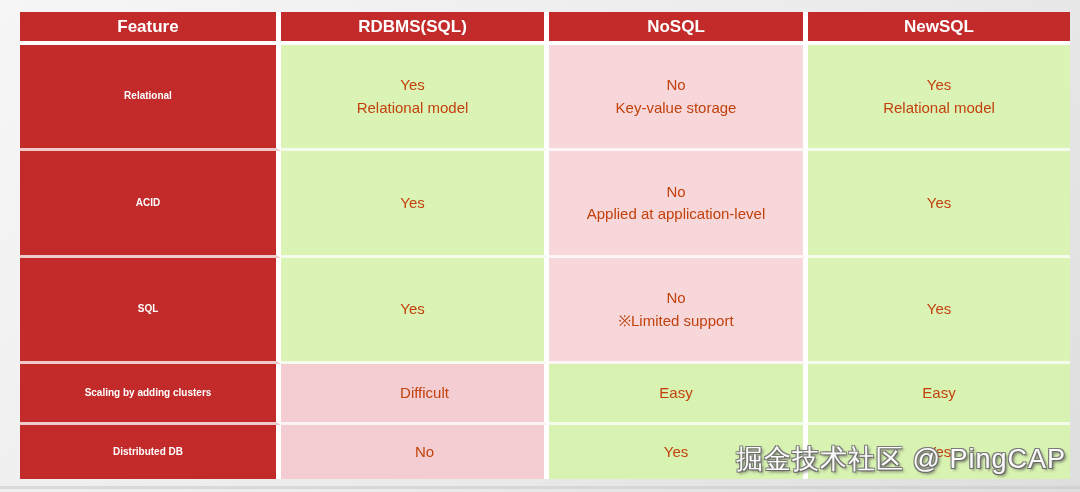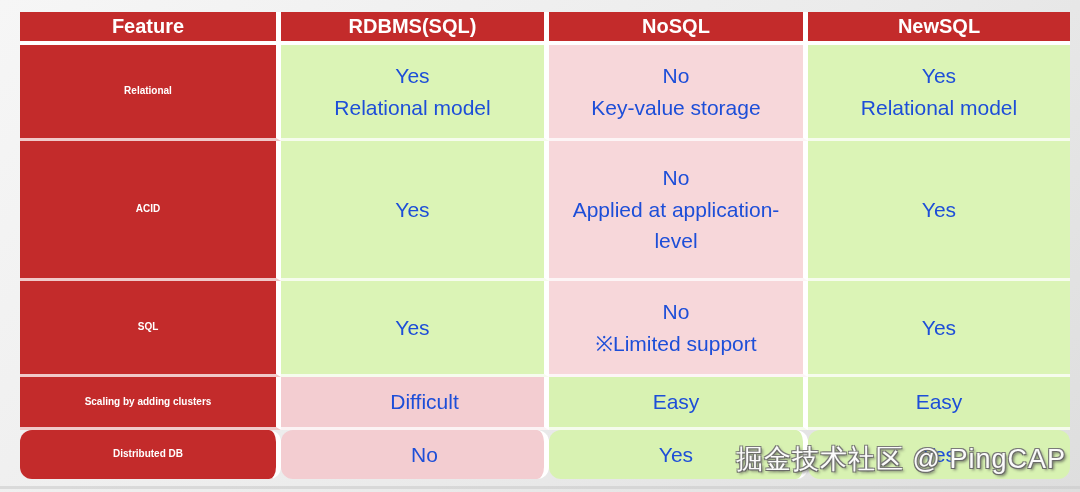--- a/index.html
+++ b/index.html
@@ -15,30 +15,30 @@
     border-collapse:separate; border-spacing:0; table-layout:fixed;
   }
   .cmp th, .cmp td {
     text-align:center; vertical-align:middle;
     white-space:pre-line; padding:2px 6px;
     border-right:5px solid #ffffff;
   }
   .cmp th:last-child, .cmp td:last-child { border-right:none;margin-left:37px; }
   .cmp thead th {
     height:33px; background:#c32b2b; color:#ffffff;
-    font-size:20px; font-weight:bold;
+    font-size:17px; font-weight:bold;
     border-bottom:4px solid #ffffff;
   }
   .cmp td { border-bottom:3px solid rgba(255,255,255,0.75); }
-  .cmp tr:last-child td { border-bottom:none;border-radius:12px; }
+  .cmp tr:last-child td { border-bottom:none; }
   .feat {
     background:#c32b2b; color:#ffffff;
     font-size:10px; font-weight:bold; line-height:1.45;
   }
-  .cell { font-size:21px; color:#1d4ed8; line-height:1.5; }
+  .cell { font-size:15px; color:#c2410c; line-height:1.5; }
   .yes  { background:#dbf4b6; }
   .no   { background:#f7d7da; }
   .no.deep { background:#f3cdd1;padding-left:30px; }
   .yes.deep { background:#d8f2b2; }
   .watermark {
     position:absolute; top:441px; right:14px;
     font-size:27px; font-weight:normal; letter-spacing:1px;
     color:#fbfbfb; z-index:5; white-space:nowrap;
     text-shadow:
       -1px -1px 0 #7a7a78, 1px -1px 0 #7a7a78,

